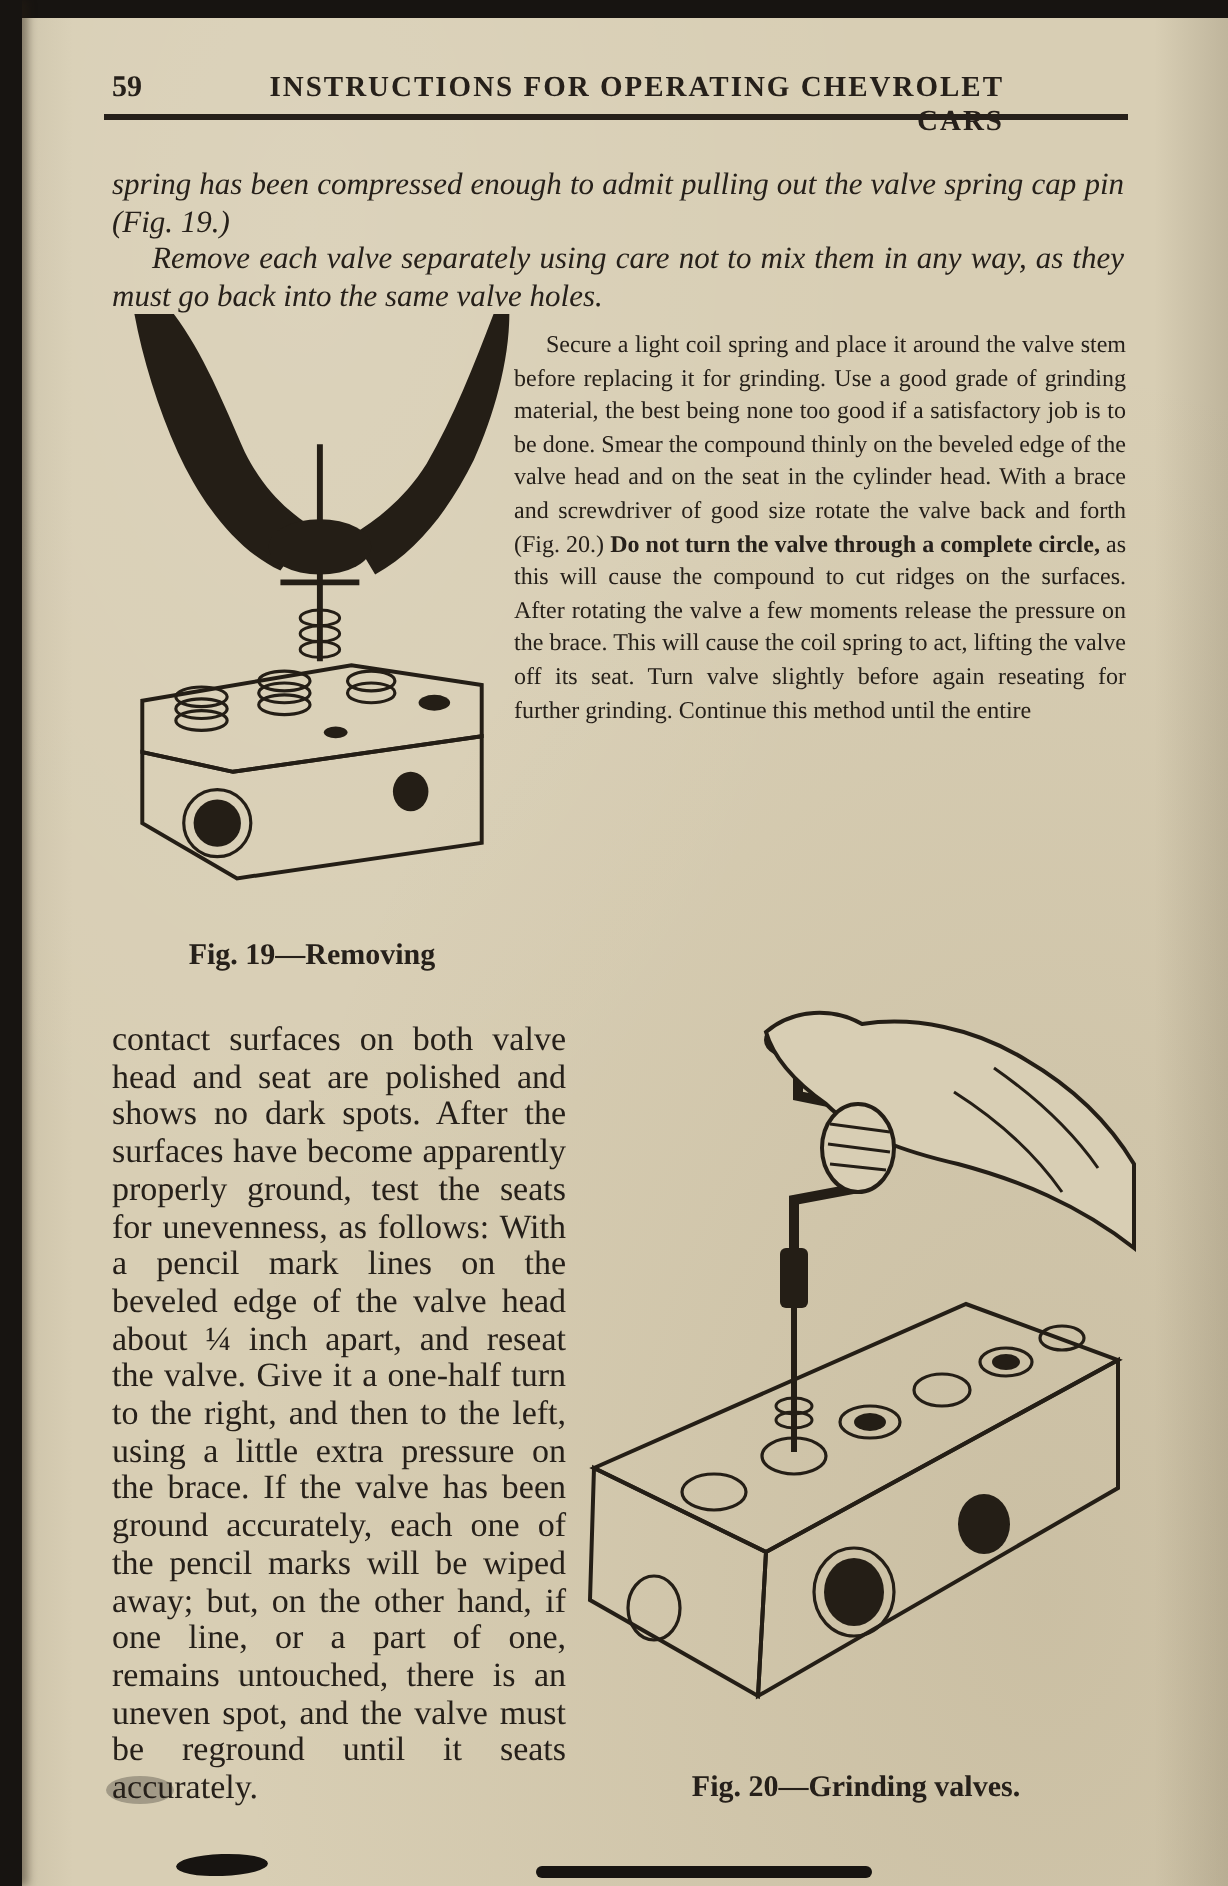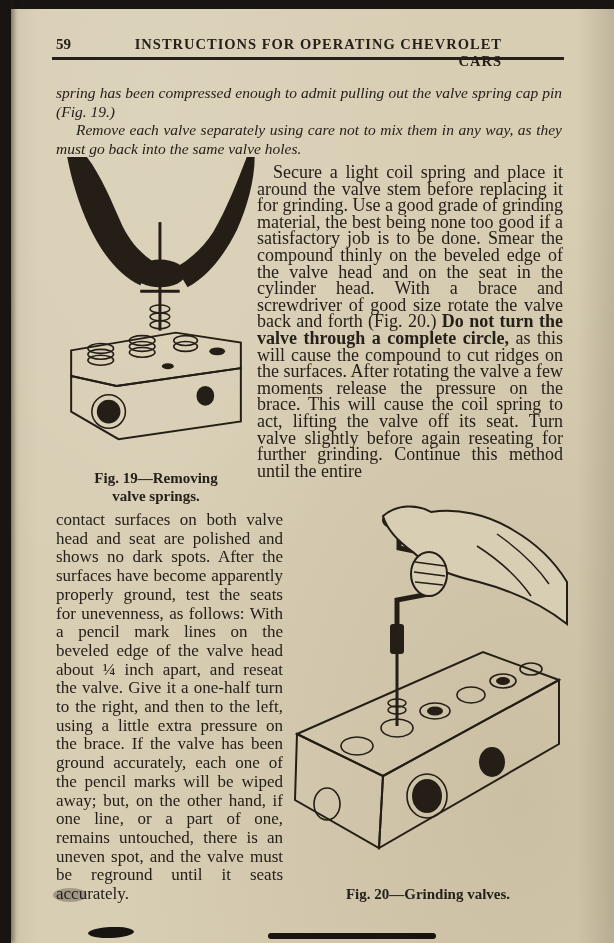--- a/index.html
+++ b/index.html
@@ -31,21 +31,21 @@
     font-size:15.5px;line-height:18.6px;font-style:italic;}
   .para-1{top:84px;}
   .para-2{top:121px;text-indent:20px;}
 
   .fig19-wrap{position:absolute;left:56px;top:157px;width:200px;}
   .fig19-wrap svg{display:block;width:200px;height:296px;}
   .fig-caption{font-weight:bold;font-size:15px;line-height:18px;text-align:center;}
   .fig19-caption{margin-top:16px;}
 
   .col-right{position:absolute;left:257px;top:164px;width:306px;text-align:justify;
-    font-size:18px;line-height:16.6px;text-indent:16px;}
+    font-size:12px;line-height:16.6px;text-indent:16px;}
   .col-right .bold{font-weight:bold;}
 
   .col-left{position:absolute;left:56px;top:511px;width:227px;text-align:justify;
     font-size:17px;line-height:18.7px;}
 
   .fig20-wrap{position:absolute;left:287px;top:504px;width:282px;}
   .fig20-wrap svg{display:block;width:282px;height:362px;}
   .fig20-caption{margin-top:19px;}
 
   svg .ink-line{stroke:#241e16;fill:none;}
@@ -107,21 +107,20 @@
       <path class="ink-line" stroke-width="3" d="M84,122 L124,122 M84,136 L124,136"></path>
 
       <path class="ink-fill" d="M30,0 C45,20 55,45 66,70 C76,90 88,100 100,108 L84,130 C62,120 44,96 32,70 C22,48 14,22 10,0 Z"></path>
 
       <path class="ink-fill" d="M192,0 C182,26 172,52 158,76 C148,92 134,104 120,112 L132,132 C154,120 170,98 182,74 C192,52 200,24 200,0 Z"></path>
 
       <ellipse class="ink-fill" cx="104" cy="118" rx="26" ry="14"></ellipse>
     </svg>
     <div class="fig-caption fig19-caption">
       <div>Fig. 19—Removing</div>
-      <div>valve springs.</div>
     </div>
   </div>
 
   <div class="col-right"><span>Secure a light coil spring and place it around the valve stem before replacing it for grinding. Use a good grade of grinding material, the best being none too good if a satisfactory job is to be done. Smear the compound thinly on the beveled edge of the valve head and on the seat in the cylinder head. With a brace and screwdriver of good size rotate the valve back and forth (Fig. 20.) </span><span class="bold">Do not turn the valve through a complete circle,</span><span> as this will cause the compound to cut ridges on the surfaces. After rotating the valve a few moments release the pressure on the brace. This will cause the coil spring to act, lifting the valve off its seat. Turn valve slightly before again reseating for further grinding. Continue this method until the entire</span></div>
 
   <div class="col-left">contact surfaces on both valve head and seat are polished and shows no dark spots. After the surfaces have become apparently properly ground, test the seats for unevenness, as follows: With a pencil mark lines on the beveled edge of the valve head about ¼ inch apart, and reseat the valve. Give it a one-half turn to the right, and then to the left, using a little extra pressure on the brace. If the valve has been ground accurately, each one of the pencil marks will be wiped away; but, on the other hand, if one line, or a part of one, remains untouched, there is an uneven spot, and the valve must be reground until it seats accurately.</div>
 
   <div class="fig20-wrap">
     <svg viewBox="0 0 282 362">
 

